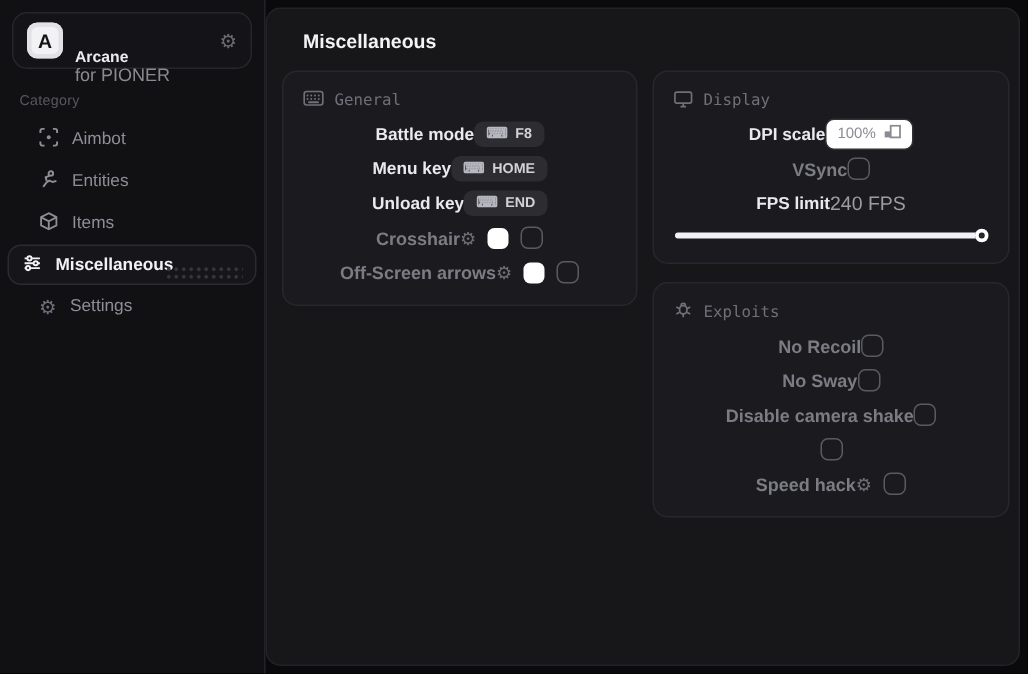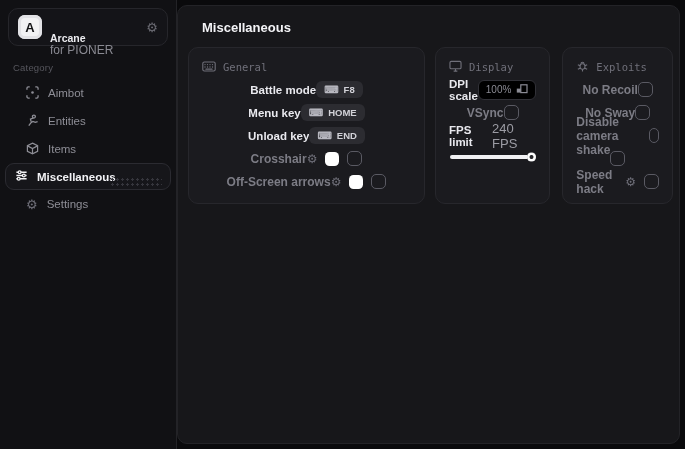--- a/index.html
+++ b/index.html
@@ -34,35 +34,35 @@
                   background:#131317;padding:7px 10px 8px 10px;}
   .foot-line1{font-size:10px;color:#9a9aa2;letter-spacing:.2px;}
   .foot-line2{font-size:9px;color:#5d5d65;margin-top:3px;}
 
   
   .main{position:absolute;left:177px;top:5px;right:5px;bottom:5px;background:#17171a;
         border:1px solid #232327;border-radius:10px;box-sizing:border-box;padding:14px 0 0 10px;}
   .main-title{font-size:13px;font-weight:bold;color:#f4f4f7;margin:0 0 12px 14px;}
   .columns{display:flex;gap:10px;align-items:flex-start;}
   .col-left{width:237px;}
-  .col-right{width:238px;display:flex;flex-direction:row;gap:12px;}
+  .col-right{width:238px;display:flex;flex-direction:column;gap:12px;}
 
   .panel{background:#1b1b1f;border:1px solid #27272c;border-radius:10px;padding:8px 13px 10px 13px;box-sizing:border-box;width:100%;}
   .panel-header{display:flex;align-items:center;gap:7px;color:#70707a;font-size:10.5px;height:22px;}
   .panel-header svg{flex:0 0 auto;}
   .row{display:flex;align-items:center;justify-content:center;height:23px;}
   .label-bright{font-size:11.5px;font-weight:bold;color:#e9e9ee;}
   .label-dim{font-size:12px;color:#7c7c85;font-weight:bold;}
   .controls{display:flex;align-items:center;gap:8px;}
 
   .keybadge{display:flex;align-items:center;gap:5px;background:#2c2c31;border-radius:6px;
             padding:3px 8px;color:#d2d2d8;font-size:9.5px;font-weight:bold;cursor:pointer;}
   .keybadge .kicon{font-size:10px;color:#b8b8c0;line-height:1;}
 
-  .dpi-badge{display:flex;align-items:center;gap:5px;background:#000000;border:1px solid #313137;
+  .dpi-badge{display:flex;align-items:center;gap:5px;background:#ffffff;border:1px solid #313137;
              border-radius:6px;padding:3px 7px;color:#8b8b94;font-size:10px;cursor:pointer;}
 
   .checkbox{width:15px;height:15px;border:1.6px solid #5a5a63;border-radius:5px;background:transparent;cursor:pointer;box-sizing:border-box;}
   .swatch{width:14px;height:14px;border-radius:4.5px;background:#fff;cursor:pointer;}
   .gear{color:#6e6e78;font-size:12px;line-height:1;cursor:pointer;}
 
   .value-text{font-size:13px;color:#9c9ca4;}
   .slider{position:relative;height:4px;border-radius:2px;background:#f2f2f4;margin:8px 1px 6px 1px;cursor:pointer;}
   .slider .knob{position:absolute;right:-1px;top:50%;transform:translateY(-50%);width:9px;height:9px;
                 border-radius:50%;background:#fff;box-shadow:inset 0 0 0 2.5px #fff, inset 0 0 0 9px #1b1b1f;}

